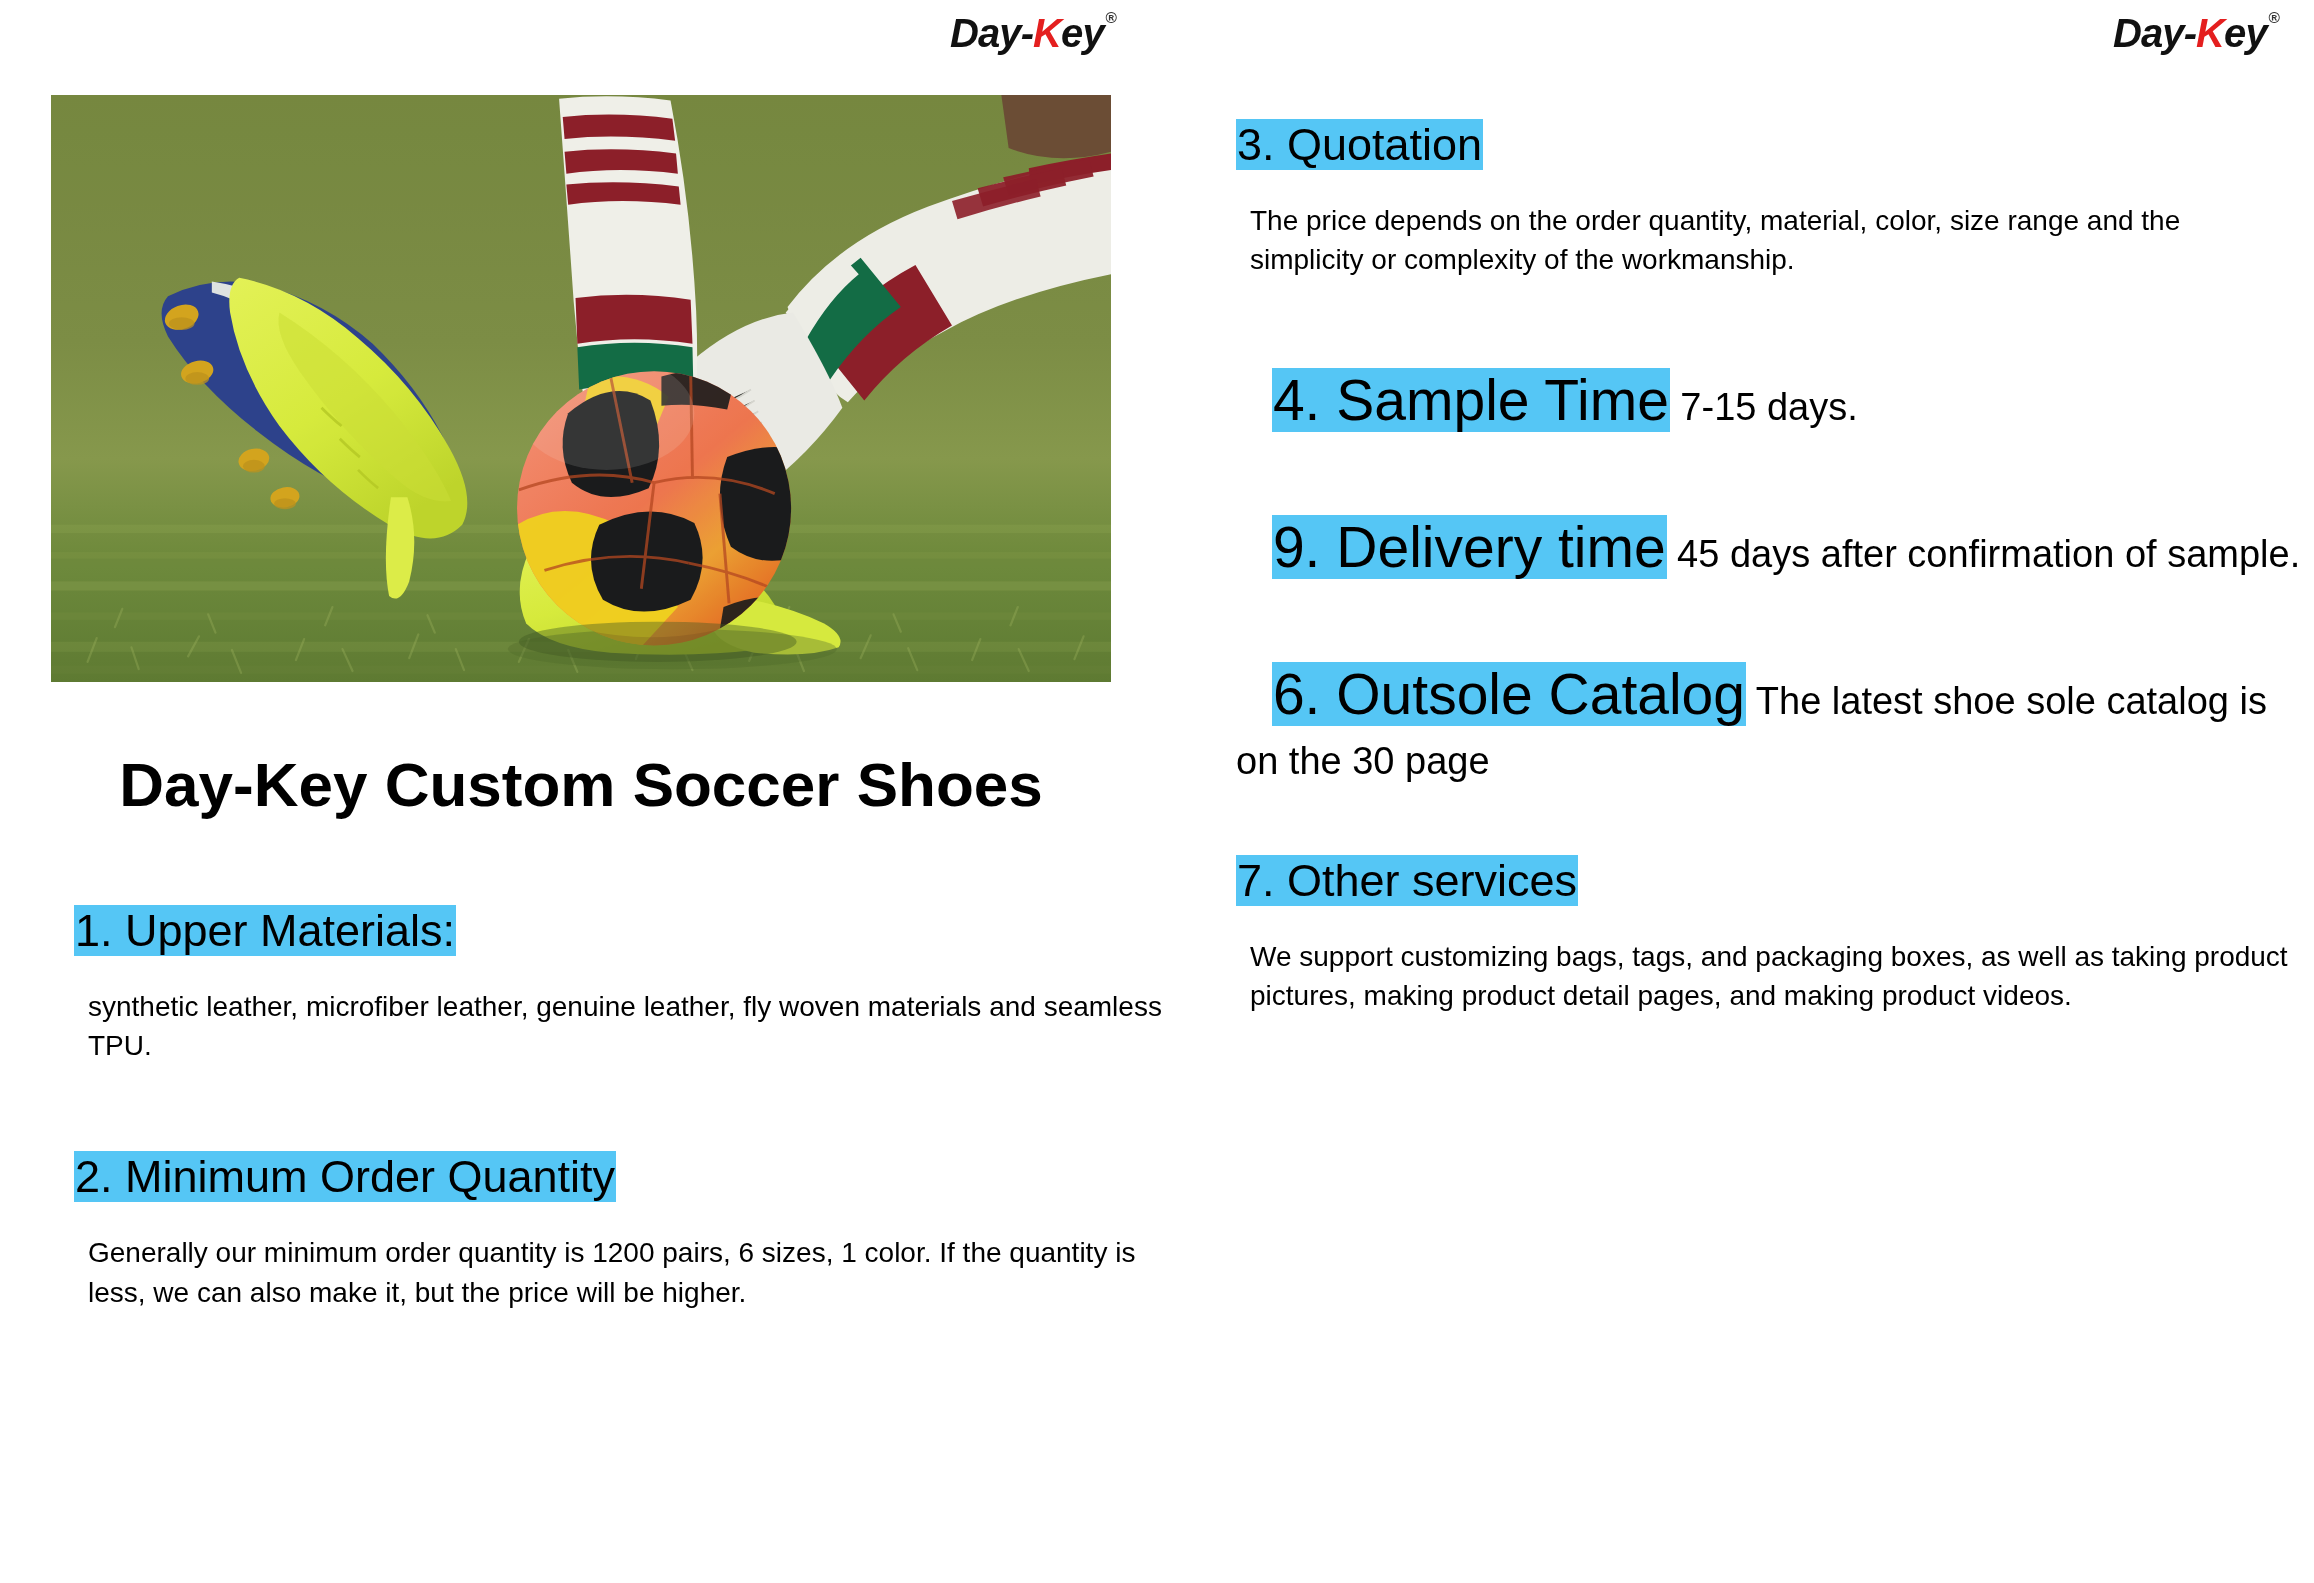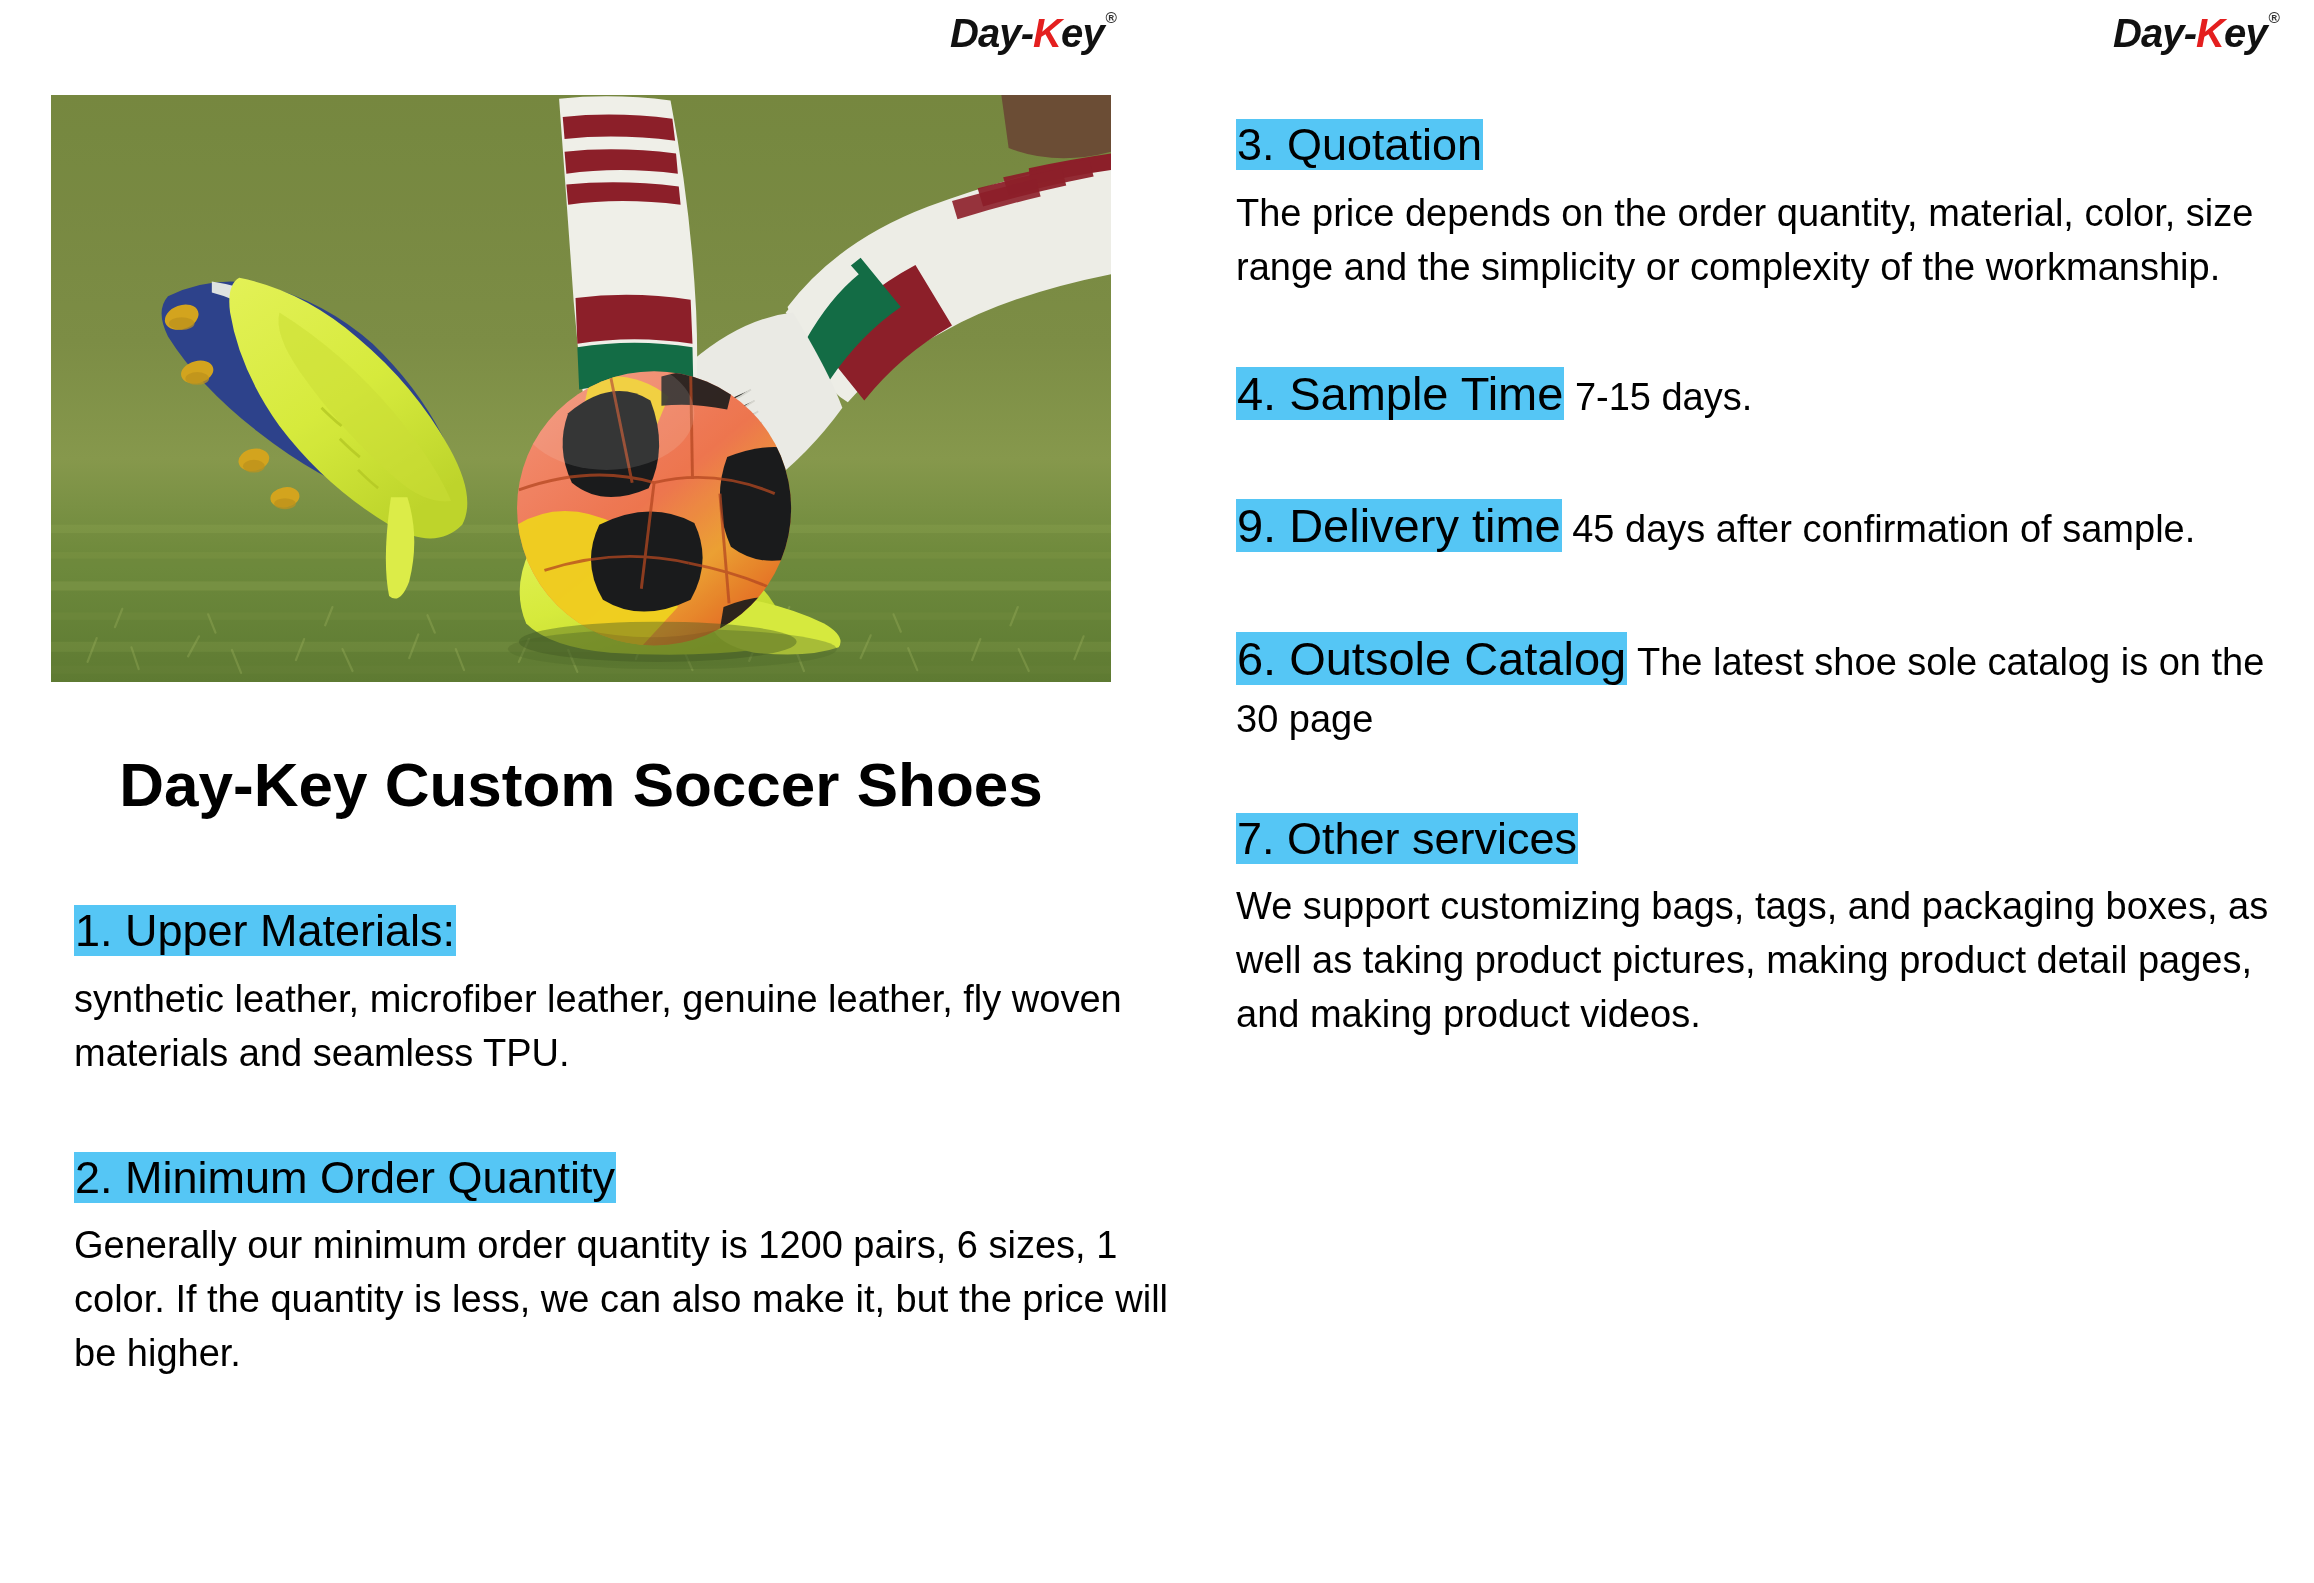--- a/index.html
+++ b/index.html
@@ -85,33 +85,34 @@
   }
 
   .heading {
     font-size: 45px;
     line-height: 1.14;
     font-weight: normal;
     margin: 0;
     white-space: nowrap;
   }
   .body {
-    font-size: 38px;
+    font-size: 28px;
     line-height: 1.42;
     font-weight: normal;
-    margin: 0;
+    margin: 14px;
   }
   
   .inline-sec {
     font-size: 38px;
     line-height: 1.42;
     margin: 0;
   }
   .inline-sec .heading-inline {
-    font-size: 47px;
+    font-size: 57px;
+    margin-left: 36px;
   }
 
   .sp-1 { height: 16.4px; }
   .sp-3 { height: 66px; }
   .sp-4 { height: 71px; }
 </style>
 </head>
 <body>
 
 <div class="logo" id="logo-left"><span>Day-</span><span class="k">K</span><span>ey</span><span class="reg">®</span></div>

